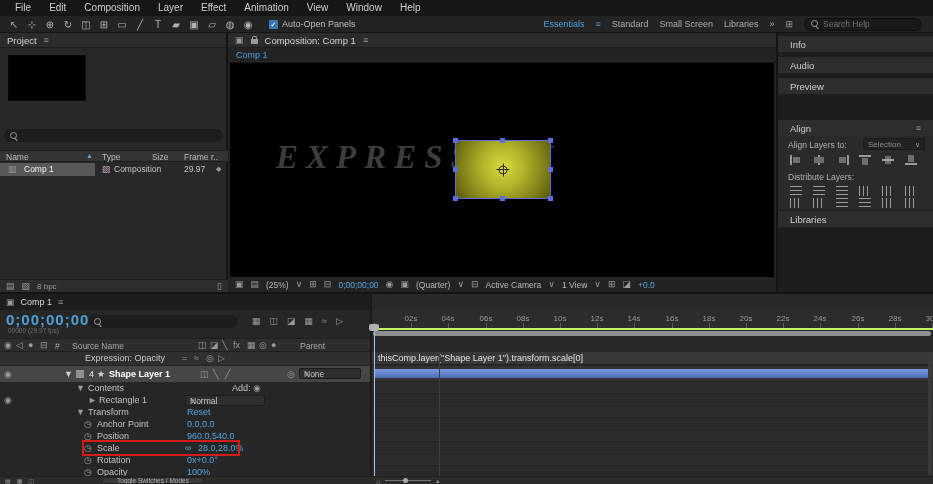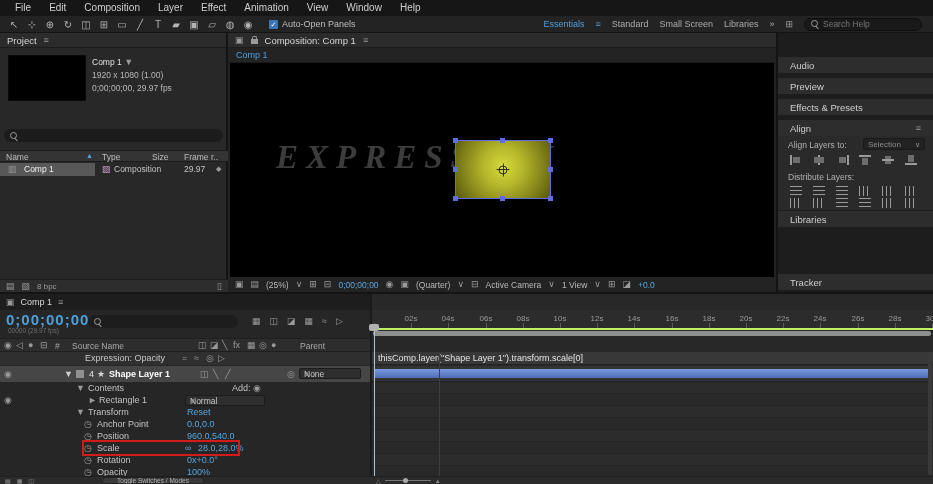--- a/index.html
+++ b/index.html
@@ -154,25 +154,20 @@
       </div>
     </div>
   </div>
 
   <div class="proj">
     <div class="panel-hd">
       <span>Project</span>
       <span class="ic">≡</span>
     </div>
     <div class="thumb"></div>
-    <div class="meta">
-      <div class="m1"><span>Comp 1</span> <span class="ic">▼</span></div>
-      <div>1920 x 1080 (1.00)</div>
-      <div>0;00;00;00, 29.97 fps</div>
-    </div>
     <div class="psearch">
       <span class="mag"></span>
       <input style="">
     </div>
     <div class="ptablehd">
       <span style="left:6px">Name</span>
       <span style="left:86px;color:#58a5dd;font-size:7px">▲</span>
       <span style="left:102px">Type</span>
       <span style="left:152px">Size</span>
       <span style="left:184px">Frame r..</span>
@@ -235,28 +230,28 @@
       <span class="ic">∨</span>
       <span>1 View</span>
       <span class="ic">∨</span>
       <span class="ic">⊞</span>
       <span class="ic">◪</span>
       <span class="blue">+0.0</span>
     </div>
   </div>
 
   <div class="sidebar">
+    <div class="sb-hd" style="top:3px">
+        <span>Info</span>
+      </div>
     <div class="sb-hd" style="top:24px">
         <span>Audio</span>
       </div>
     <div class="sb-hd" style="top:45px">
         <span>Preview</span>
-      </div>
-    <div class="sb-hd" style="top:66px">
-        <span>Effects &amp; Presets</span>
       </div>
     <div class="sb-hd" style="top:87px">
       <span>Align</span>
       <span class="ic">≡</span>
     </div>
     <div class="sb-body">
       <span class="abs" style="left:10px;top:4px">Align Layers to:</span>
       <span class="dd abs" style="right:8px;top:2px;width:62px">
         <span>Selection</span>
         <span class="ic" style="font-size:7px">∨</span>
@@ -282,23 +277,20 @@
         <span class="dic v"></span>
         <span class="dic v"></span>
         <span class="dic"></span>
         <span class="dic"></span>
         <span class="dic v"></span>
         <span class="dic v"></span>
       </div>
     </div>
     <div class="sb-hd" style="top:178px">
         <span>Libraries</span>
-      </div>
-    <div class="sb-hd" style="top:241px">
-        <span>Tracker</span>
       </div>
   </div>
 
   <div class="tl">
     <div class="tl-tabbar">
       <span class="ic">▣</span>
       <span>Comp 1</span>
       <span class="ic">≡</span>
     </div>
 

